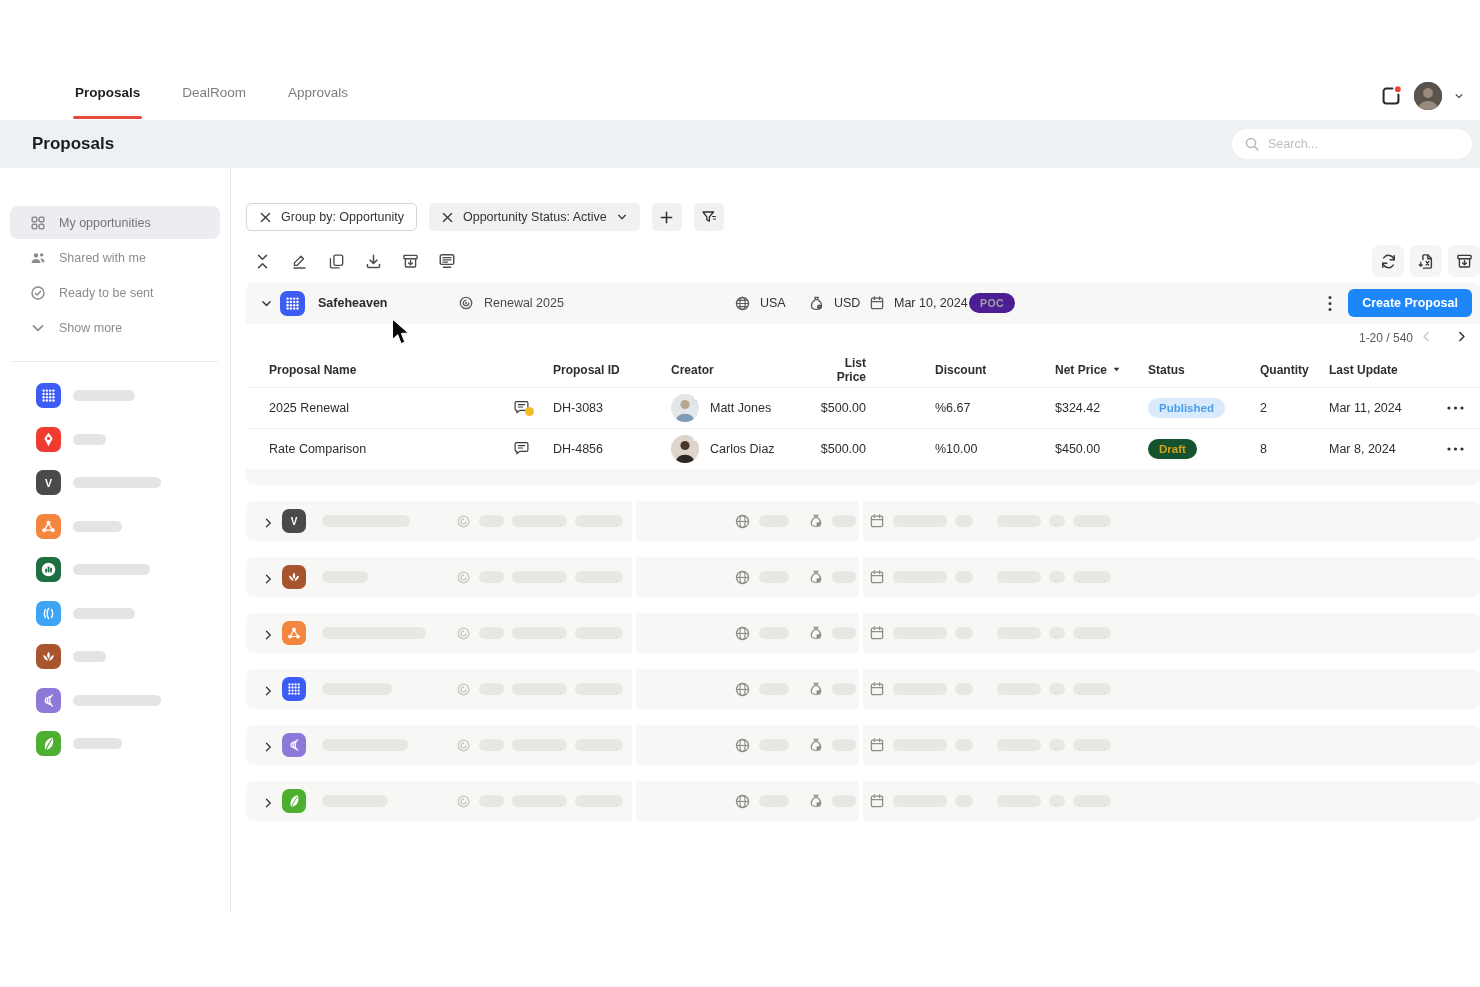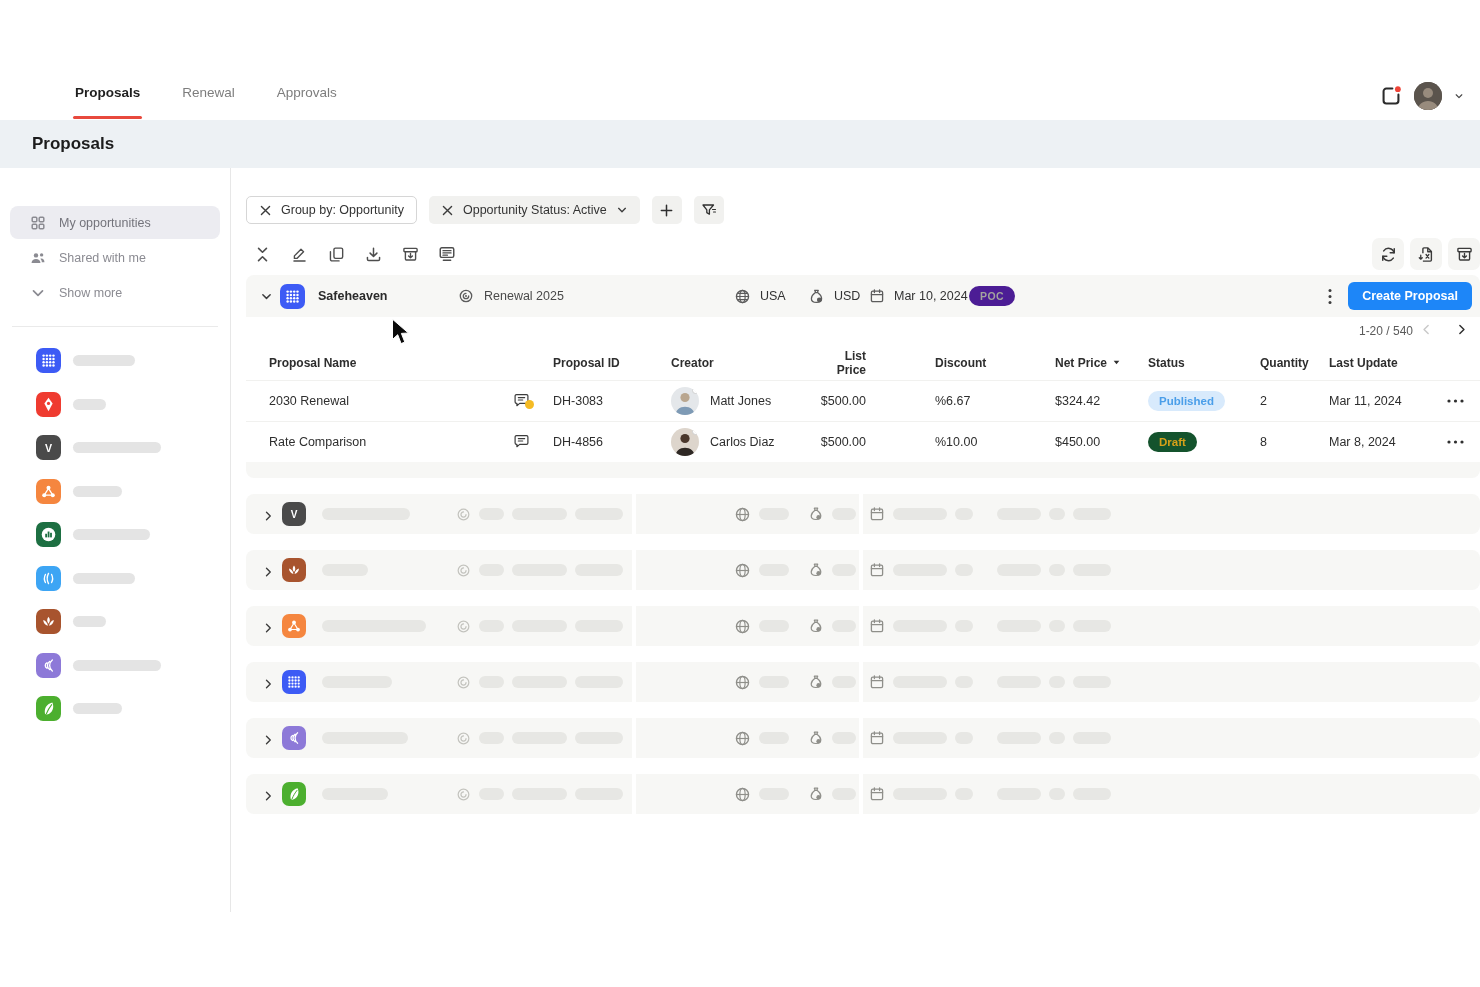--- a/index.html
+++ b/index.html
@@ -35,21 +35,21 @@
   .sdivider { height:1px; background:#eaeaea; margin:17px 12px 12px 12px; }
   .company-item { display:flex; align-items:center; gap:12px; height:43.5px; padding-left:36px; cursor:pointer; }
   .logo { width:25px; height:25px; border-radius:7px; flex:none; display:flex; align-items:center; justify-content:center; }
   .logo svg { width:17px; height:17px; }
   .skel { background:#e4e4e4; height:11px; border-radius:6px; }
 
   main { flex:1; padding-left:15px; overflow:hidden; }
   .content { width:1234px; }
 
   
-  .filterrow { margin-top:28px; display:flex; gap:12px; align-items:center; }
+  .filterrow { margin-top:35px; display:flex; gap:12px; align-items:center; }
   .chip { height:28px; display:flex; align-items:center; gap:9px; padding:0 12px; border-radius:5px; font-size:12.5px; color:#333; cursor:pointer; }
   .chip.outlined { background:#fff; border:1px solid #d6d6d6; }
   .chip.filled { background:#f1f1ef; }
   .chip svg { color:#3c3c3c; }
   .sq-btn { height:28px; min-width:30px; padding:0 7px; background:#f1f1ef; border-radius:5px; display:flex; align-items:center; justify-content:center; color:#2f2f2f; cursor:pointer; border:none; }
 
   
   .toolbar { margin-top:14px; display:flex; align-items:center; justify-content:space-between; }
   .tool-left { display:flex; gap:19px; padding-left:7px; }
   .icon-btn { width:18px; height:18px; color:#4d4d4d; cursor:pointer; display:flex; align-items:center; justify-content:center; }
@@ -110,21 +110,21 @@
   .cursor { position:absolute; left:391px; top:318px; z-index:50; pointer-events:none; }
 </style>
 </head>
 <body>
 
 <div class="app">
 
   <div class="topnav">
     <div class="tabs">
       <div class="tab active">Proposals</div>
-      <div class="tab">Renewal</div>
+      <div class="tab">DealRoom</div>
       <div class="tab">Approvals</div>
     </div>
     <div class="topnav-right">
       <div class="panel-btn">
         <svg width="22" height="22" viewBox="0 0 16 16" fill="none">
             <path d="M9 2.6H4.6a2 2 0 0 0-2 2v6.8a2 2 0 0 0 2 2h6.8a2 2 0 0 0 2-2V7" stroke="currentColor" stroke-width="1.5" stroke-linecap="round"></path>
             <circle cx="13" cy="3" r="2.1" fill="#ee4438"></circle>
           </svg>
       </div>
       <div class="avatar-top">
@@ -137,20 +137,29 @@
       <div class="caret">
         <svg width="10" height="10" viewBox="0 0 16 16" fill="none">
             <path d="M3.5 6l4.5 4.5L12.5 6" stroke="currentColor" stroke-width="1.8" stroke-linecap="round" stroke-linejoin="round"></path>
           </svg>
       </div>
     </div>
   </div>
 
   <div class="pagehead">
     <div class="page-title">Proposals</div>
+    <div class="searchbox">
+      <span style="display:flex">
+        <svg width="16" height="16" viewBox="0 0 16 16" fill="none">
+            <circle cx="7" cy="7" r="4.6" stroke="currentColor" stroke-width="1.5"></circle>
+            <path d="M10.6 10.6L14 14" stroke="currentColor" stroke-width="1.5" stroke-linecap="round"></path>
+          </svg>
+      </span>
+      <input placeholder="Search..." style="">
+    </div>
   </div>
 
   <div class="bodywrap">
 
     <aside>
       <div class="snav-item active">
         <span style="display:flex">
             <svg width="16" height="16" viewBox="0 0 16 16" fill="none">
               <g stroke="currentColor" stroke-width="1.5">
                 <rect x="2.2" y="2.2" width="4.6" height="4.6" rx="1"></rect>
@@ -165,20 +174,29 @@
       <div class="snav-item">
         <span style="display:flex">
             <svg width="16" height="16" viewBox="0 0 16 16" fill="currentColor">
               <circle cx="6" cy="5.4" r="2.2"></circle>
               <path d="M1.6 12.6c0-2.3 2-3.7 4.4-3.7s4.4 1.4 4.4 3.7v.4H1.6z"></path>
               <circle cx="11.6" cy="4.9" r="1.7"></circle>
               <path d="M11.4 8.6c1.8.2 3 1.5 3 3.2v.5h-2.6c0-1.5-.5-2.8-1.5-3.6z"></path>
             </svg>
           </span>
         <span>Shared with me</span>
+      </div>
+      <div class="snav-item">
+        <span style="display:flex">
+            <svg width="16" height="16" viewBox="0 0 16 16" fill="none">
+              <circle cx="8" cy="8" r="6" stroke="currentColor" stroke-width="1.4"></circle>
+              <path d="M5.4 8.2l1.8 1.8 3.4-3.8" stroke="currentColor" stroke-width="1.4" stroke-linecap="round" stroke-linejoin="round"></path>
+            </svg>
+          </span>
+        <span>Ready to be sent</span>
       </div>
       <div class="snav-item">
         <span style="display:flex">
             <svg width="16" height="16" viewBox="0 0 16 16" fill="none">
               <path d="M3.5 5.8L8 10.3l4.5-4.5" stroke="currentColor" stroke-width="1.7" stroke-linecap="round" stroke-linejoin="round"></path>
             </svg>
           </span>
         <span>Show more</span>
       </div>
       <div class="sdivider"></div>
@@ -507,21 +525,21 @@
                   </svg>
                 </span>
               </div>
             <div>Status</div>
             <div>Quantity</div>
             <div>Last Update</div>
             <div></div>
           </div>
 
           <div class="tgrid trow">
-            <div>2030 Renewal</div>
+            <div>2025 Renewal</div>
             <div><span class="comment-wrap"><svg width="17" height="16" viewBox="0 0 16 16" fill="none">
                     <path d="M3 2.6h10A1.4 1.4 0 0 1 14.4 4v6a1.4 1.4 0 0 1-1.4 1.4H6.2L3.4 13.7v-2.3H3A1.4 1.4 0 0 1 1.6 10V4A1.4 1.4 0 0 1 3 2.6z" stroke="currentColor" stroke-width="1.2" stroke-linejoin="round"></path>
                     <path d="M4.8 5.6h6.4M4.8 8h4.4" stroke="currentColor" stroke-width="1.1" stroke-linecap="round"></path>
                   </svg><span class="comment-badge"></span></span></div>
             <div>DH-3083</div>
             <div class="creator">
               <span class="avatar"><svg width="28" height="28" viewBox="0 0 28 28">
                     <rect width="28" height="28" fill="#e4e7ea"></rect>
                     <circle cx="14" cy="10.5" r="4.6" fill="#b9a68f"></circle>
                     <path d="M4.5 28c0-5 4.3-8.3 9.5-8.3s9.5 3.3 9.5 8.3z" fill="#7e9ab5"></path>

